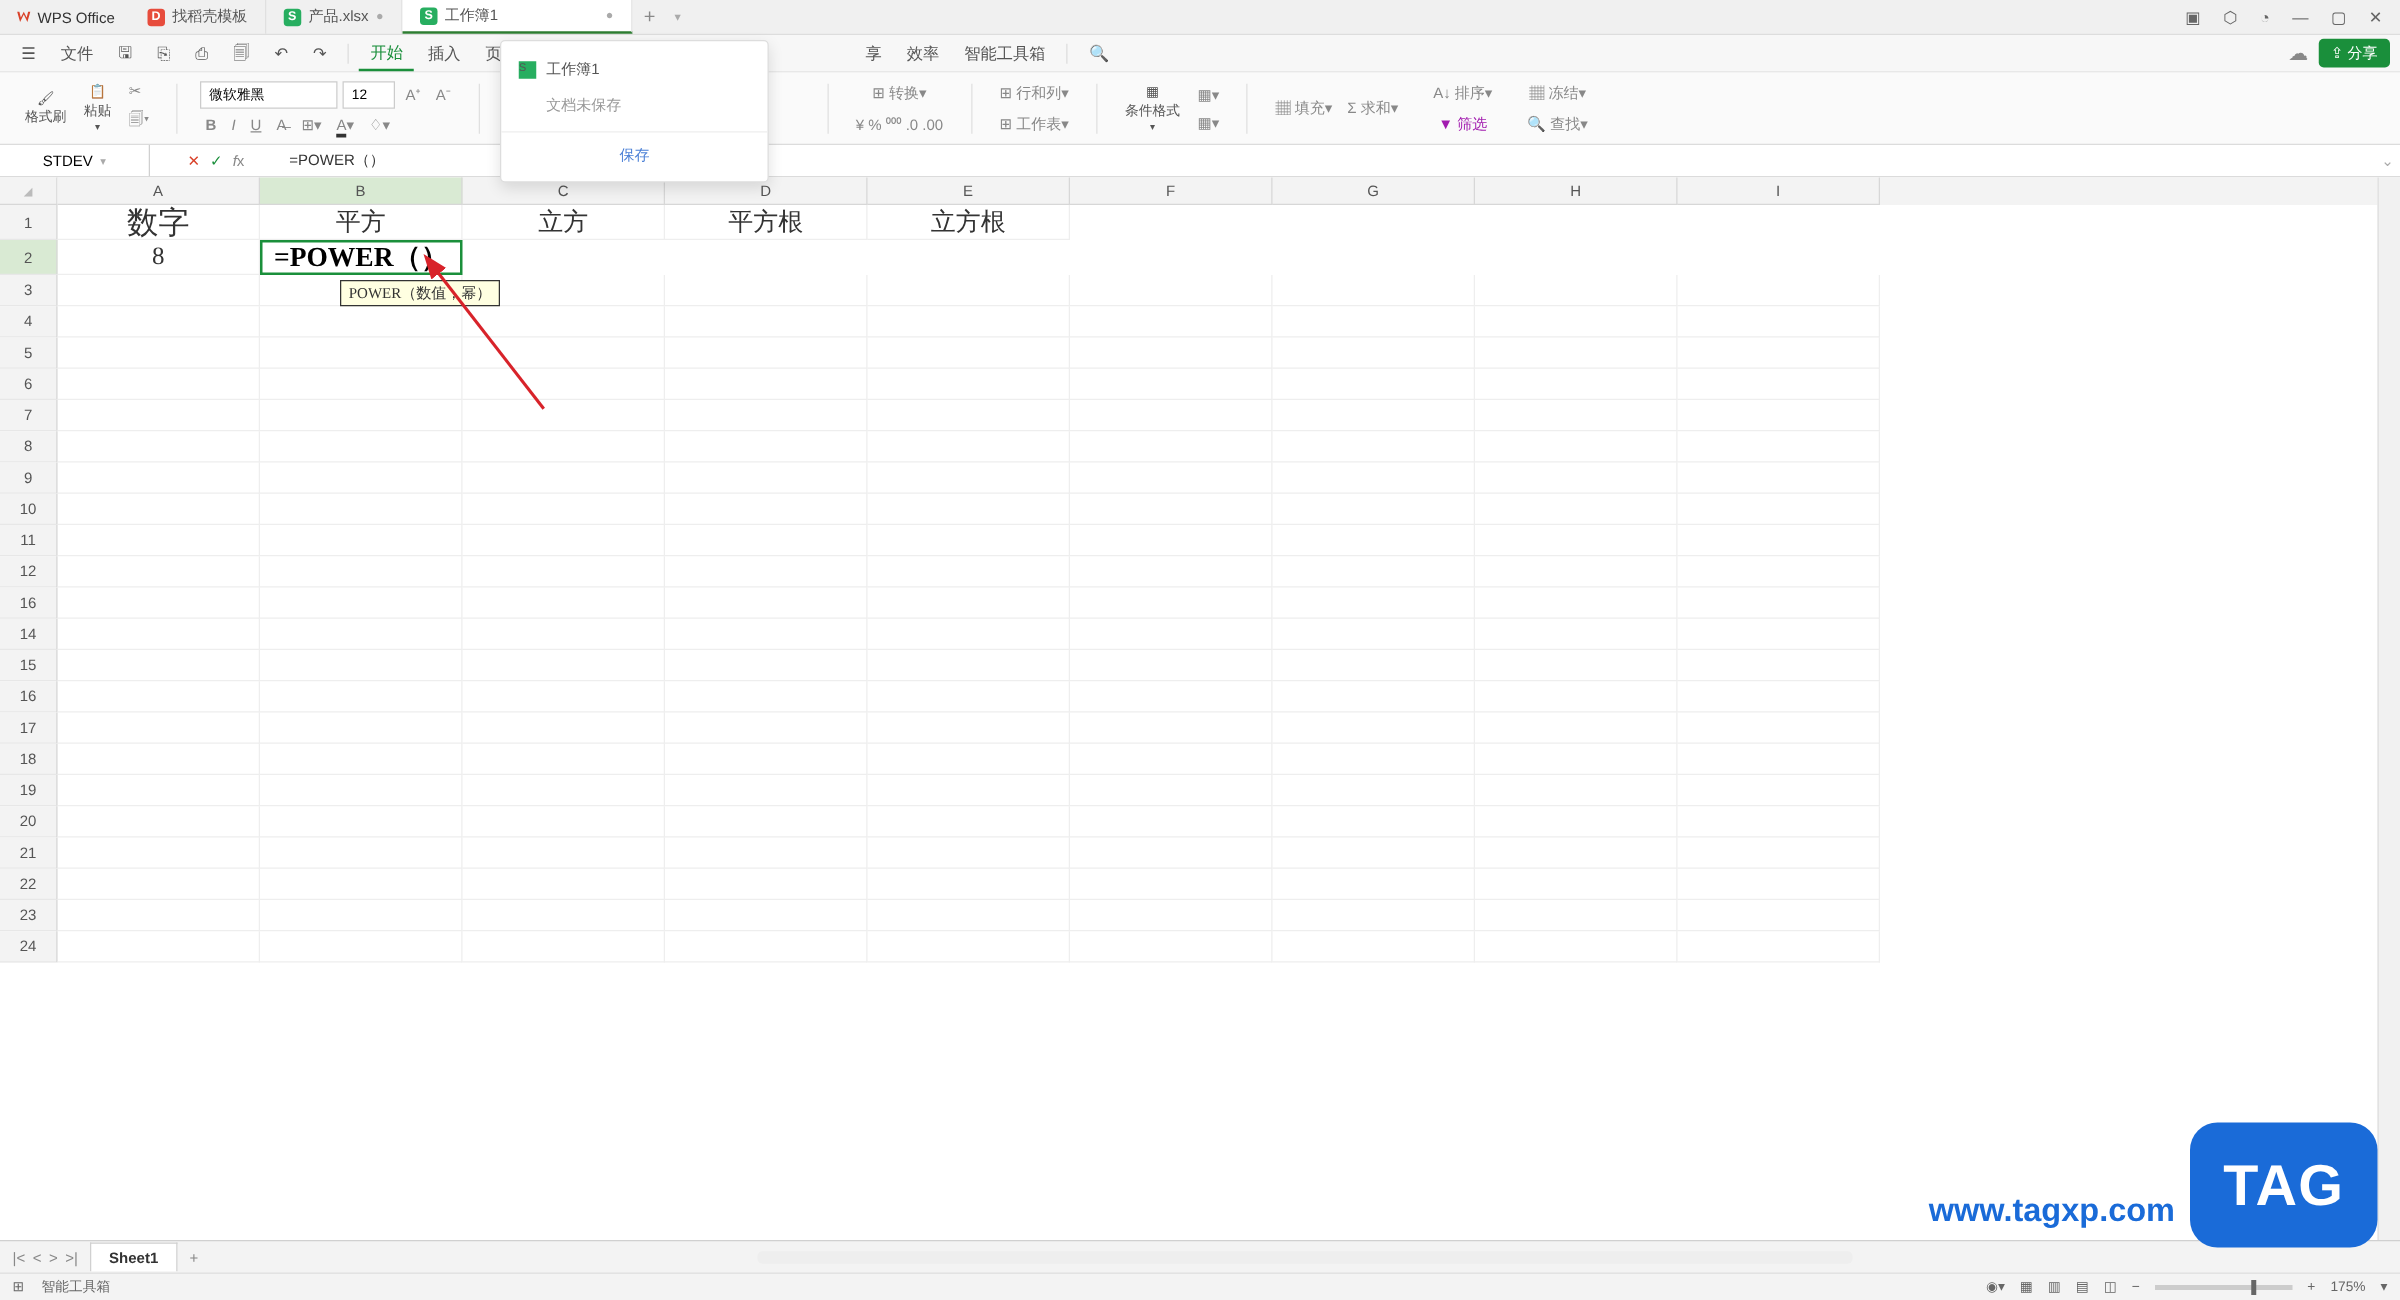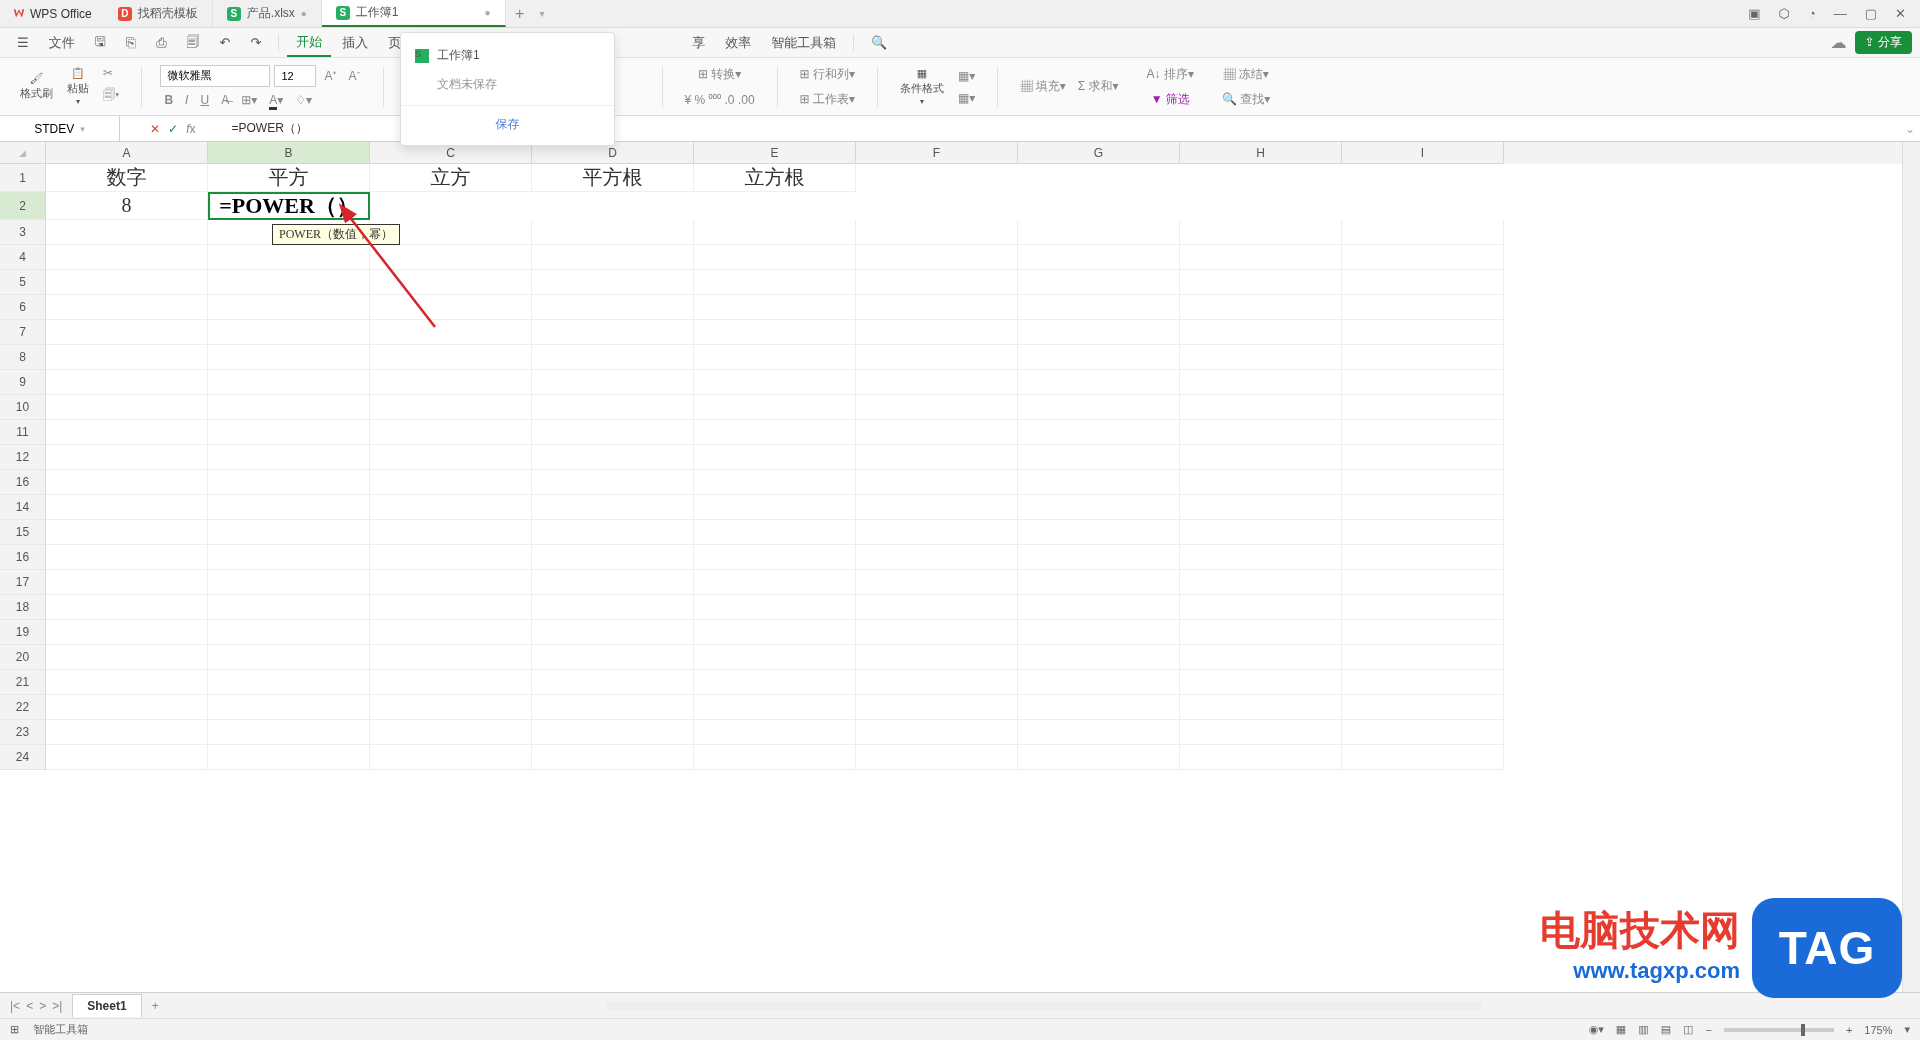--- a/index.html
+++ b/index.html
@@ -60,21 +60,21 @@
 .func-tip{position:absolute;background:#ffffe1;border:1px solid #333;padding:1px 6px;font-size:12px;font-family:"SimSun";color:#333;}
 .colhdr .active{background:#d9ead3;}
 .rowhdr .active{background:#d9ead3;}
 
 
 .arrow{position:absolute;pointer-events:none;z-index:40;}
 
 
 .wm{position:absolute;right:18px;bottom:56px;text-align:right;z-index:60;}
 .wm .l1{font-size:40px;font-weight:bold;color:#e63b2e;font-family:"Microsoft YaHei";}
-.wm .l2{font-size:22px;font-weight:bold;color:#1a6bd8;}
+.wm .l2{font-size:26px;font-weight:bold;color:#1a6bd8;}
 .wm-tag{position:absolute;right:18px;bottom:42px;width:150px;height:100px;background:#1a6bd8;border-radius:22px;display:flex;align-items:center;justify-content:center;color:#fff;font-size:46px;font-weight:900;letter-spacing:1px;z-index:61;}
 
 
 .sheetbar{position:absolute;left:0;right:0;bottom:22px;height:26px;background:#f3f3f3;display:flex;align-items:center;border-top:1px solid #d0d0d0;font-size:12px;}
 .sheetbar .nav{display:flex;gap:6px;padding:0 10px;color:#888;}
 .sheetbar .tab{padding:4px 14px;background:#fff;border:1px solid #d0d0d0;border-bottom:none;font-weight:600;color:#333;cursor:pointer;}
 .sheetbar .add{padding:0 10px;color:#888;cursor:pointer;}
 .sheetbar .scroll{flex:1;display:flex;justify-content:center;}
 .sheetbar .scroll .track{width:50%;height:10px;background:#eee;border-radius:4px;}
 
@@ -291,21 +291,21 @@
       <div>17</div>
       <div>18</div>
       <div>19</div>
       <div>20</div>
       <div>21</div>
       <div>22</div>
       <div>23</div>
       <div>24</div>
     </div>
   <div class="cells" id="cells">
-      <div class="cell" style="left: 0px; top: 0px; width: 162px; height: 28px; font-size: 20px;">数字</div>
+      <div class="cell" style="left: 0px; top: 0px; width: 162px; height: 28px; font-size: 25px;">数字</div>
       <div class="cell" style="left: 162px; top: 0px; width: 162px; height: 28px; font-size: 20px;">平方</div>
       <div class="cell" style="left: 324px; top: 0px; width: 162px; height: 28px; font-size: 20px;">立方</div>
       <div class="cell" style="left: 486px; top: 0px; width: 162px; height: 28px; font-size: 20px;">平方根</div>
       <div class="cell" style="left: 648px; top: 0px; width: 162px; height: 28px; font-size: 20px;">立方根</div>
       <div class="cell" style="left: 0px; top: 28px; width: 162px; height: 28px; font-size: 20px;">8</div>
       <div class="cell" style="left: 0px; top: 56px; width: 162px; height: 25px;"></div>
       <div class="cell" style="left: 162px; top: 56px; width: 162px; height: 25px;"></div>
       <div class="cell" style="left: 324px; top: 56px; width: 162px; height: 25px;"></div>
       <div class="cell" style="left: 486px; top: 56px; width: 162px; height: 25px;"></div>
       <div class="cell" style="left: 648px; top: 56px; width: 162px; height: 25px;"></div>
@@ -512,21 +512,20 @@
     <defs>
         <marker id="ah" markerWidth="10" markerHeight="10" refX="2" refY="3" orient="auto">
           <path d="M0,0 L0,6 L8,3 z" fill="#d8232a"></path>
         </marker>
       </defs>
     <line x1="105" y1="130" x2="18" y2="18" stroke="#d8232a" stroke-width="2.5" marker-end="url(#ah)"></line>
   </svg>
 </div>
 
 <div class="wm" style="right:180px">
-  <div class="l1">电脑技术网</div>
   <div class="l2">www.tagxp.com</div>
 </div>
 <div class="wm-tag">TAG</div>
 
 <div class="sheetbar">
   <div class="nav">
     <span>|&lt;</span>
     <span>&lt;</span>
     <span>&gt;</span>
     <span>&gt;|</span>

